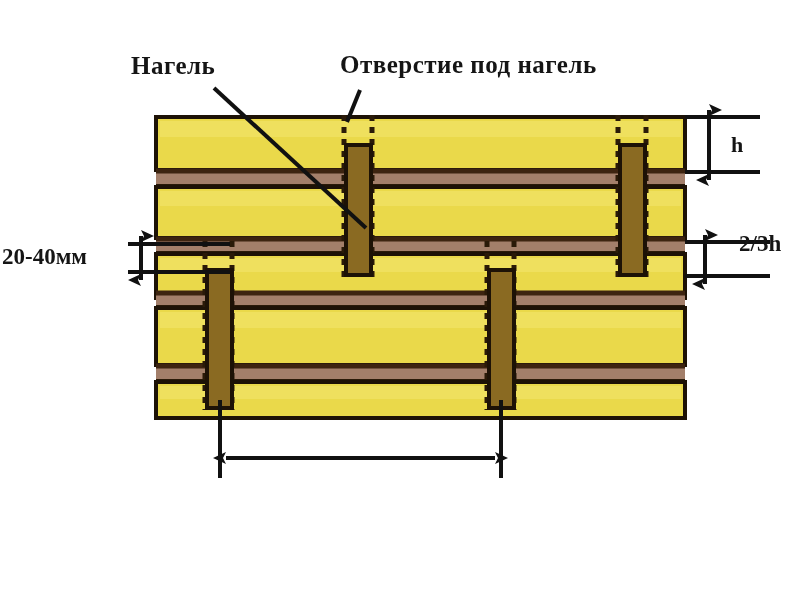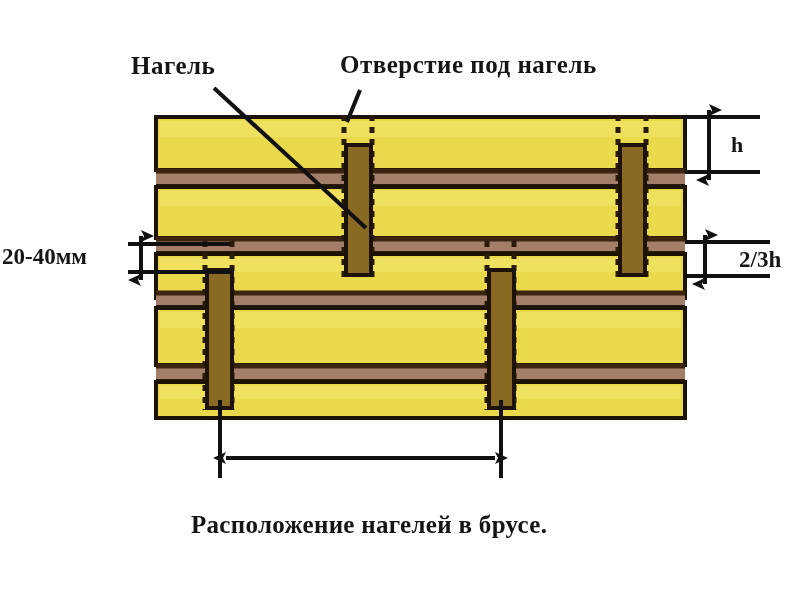--- a/index.html
+++ b/index.html
@@ -17,21 +17,21 @@
     font-family:"Liberation Serif","DejaVu Serif",serif;
     font-weight:bold;
     color:#151515;
     white-space:nowrap;
     line-height:1;
   }
   #label-nagel{left:131px;top:53px;font-size:25px;letter-spacing:.5px;}
   #label-otverstie{left:340px;top:52px;font-size:25px;letter-spacing:.5px;}
   #label-mm{left:2px;top:245px;font-size:23px;letter-spacing:0px;}
   #label-h{left:731px;top:134px;font-size:22px;}
-  #label-23h{left:739px;top:248px;font-size:23px;}
+  #label-23h{left:739px;top:232px;font-size:23px;}
   #label-span{left:284px;top:468px;font-size:25px;letter-spacing:.5px;}
   #caption{left:191px;top:512px;font-size:25px;letter-spacing:.3px;}
 </style>
 </head>
 <body>
 
 <div id="stage">
 
   <svg width="800" height="600" viewBox="0 0 800 600">
 
@@ -154,15 +154,14 @@
       <line x1="226" y1="458" x2="495" y2="458" stroke="#111111" stroke-width="4" marker-start="url(#ah-left)" marker-end="url(#ah-right)"></line>
     </g>
 
   </svg>
 
   <div class="lbl" id="label-nagel">Нагель</div>
   <div class="lbl" id="label-otverstie">Отверстие под нагель</div>
   <div class="lbl" id="label-mm">20-40мм</div>
   <div class="lbl" id="label-h">h</div>
   <div class="lbl" id="label-23h">2/3h</div>
-  <div class="lbl" id="caption">Расположение нагелей в брусе.</div>
 
 </div>
 
 </body></html>

